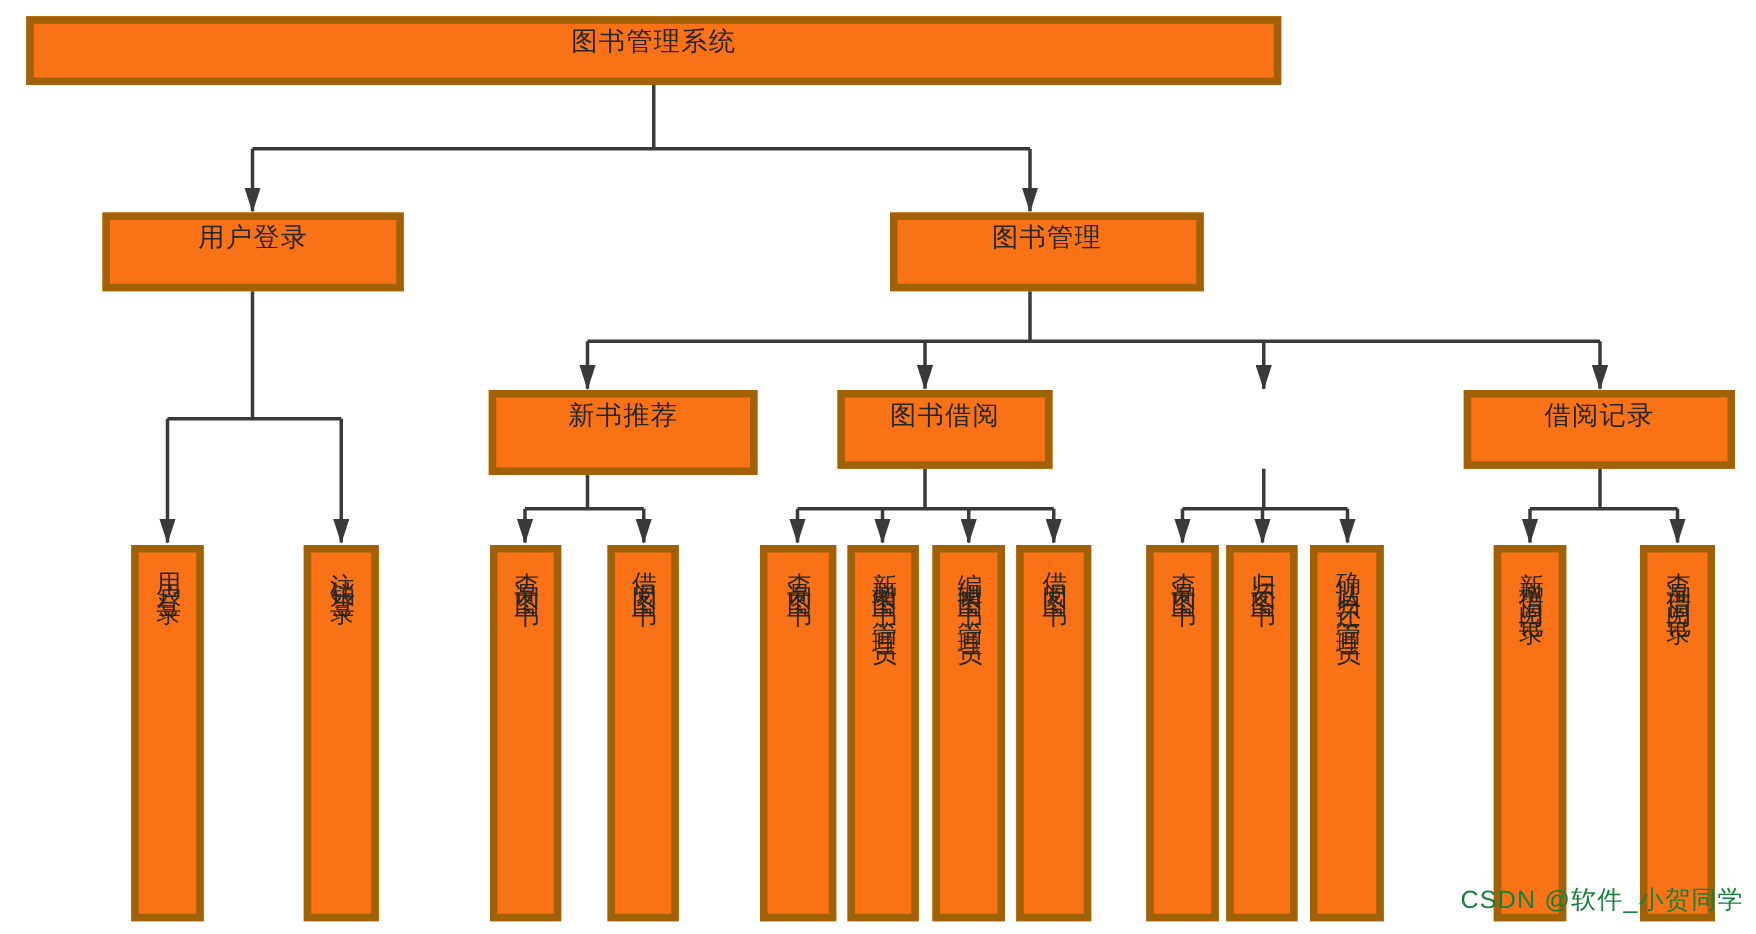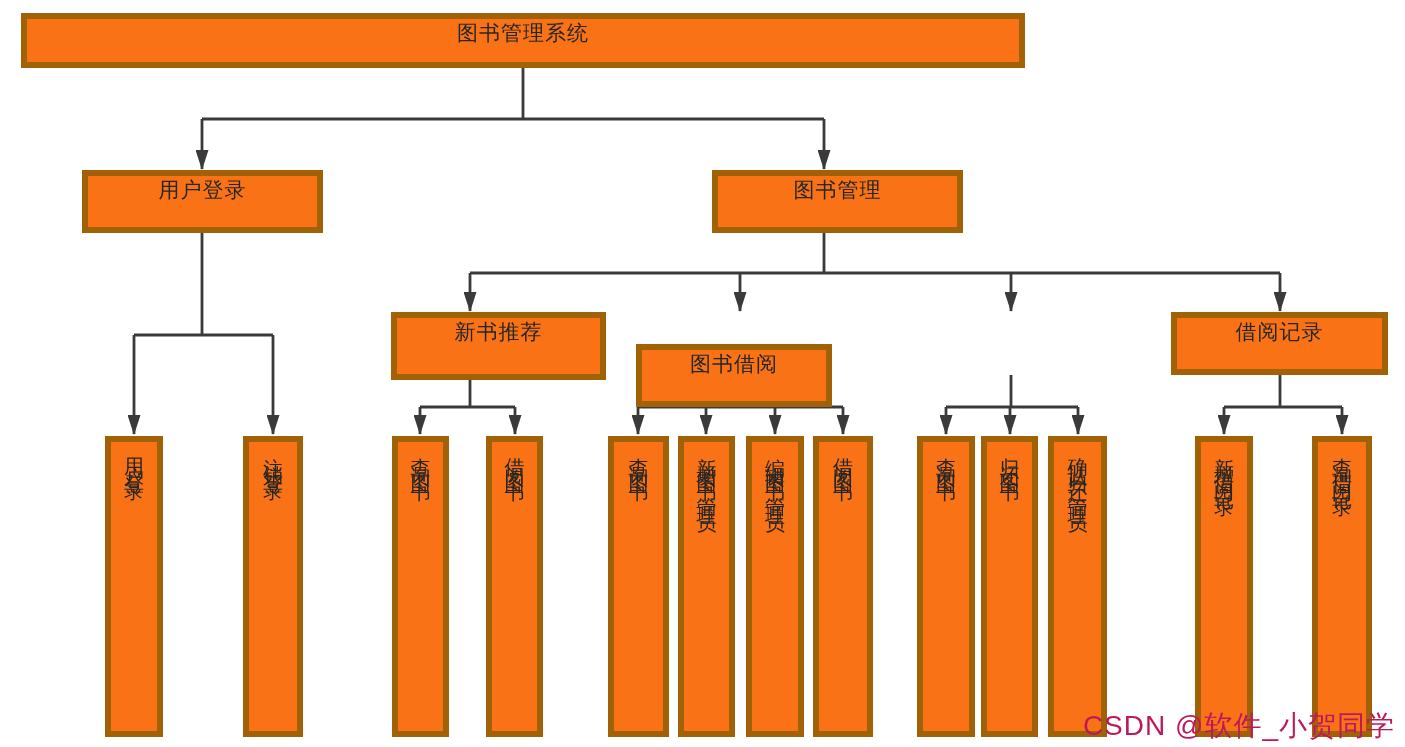--- a/index.html
+++ b/index.html
@@ -13,22 +13,22 @@
     position:absolute;box-sizing:border-box;background:#f97316;
     border:6px solid #a16207;display:flex;align-items:flex-start;justify-content:center;
     color:#262626;z-index:2;
   }
   .hlabel{font-size:21px;letter-spacing:1px;white-space:nowrap;}
   .vlabel{
     writing-mode:vertical-rl;text-orientation:mixed;
     font-size:20px;line-height:1.15;letter-spacing:8px;white-space:nowrap;
   }
   .watermark{
-    position:absolute;z-index:3;right:10px;bottom:2px;
-    font-size:28px;color:#be185d;letter-spacing:1px;white-space:nowrap;
+    position:absolute;z-index:3;right:10px;bottom:14px;
+    font-size:20px;color:#15803d;letter-spacing:1px;white-space:nowrap;
   }
 </style>
 </head>
 <body>
 
 <div class="stage">
 
   <svg class="wires" width="1405" height="747" viewBox="0 0 1405 747">
     <defs>
       <marker id="arrow" viewBox="0 0 20 13" refX="19" refY="6.5" markerWidth="20" markerHeight="13" orient="auto" markerUnits="userSpaceOnUse">
@@ -86,21 +86,21 @@
   <div class="box" style="left:82px;top:170px;width:241px;height:63px;">
     <span class="hlabel">用户登录</span>
   </div>
   <div class="box" style="left:712px;top:170px;width:251px;height:63px;">
     <span class="hlabel">图书管理</span>
   </div>
 
   <div class="box" style="left:363px;top:312px;width:215px;height:68px;margin-left:28px;">
     <span class="hlabel">新书推荐</span>
   </div>
-  <div class="box" style="left:636px;top:312px;width:196px;height:63px;margin-top:32px;">
+  <div class="box" style="left:670px;top:312px;width:172px;height:63px;">
     <span class="hlabel">图书借阅</span>
   </div>
   <div class="box" style="left:1171px;top:312px;width:217px;height:63px;">
     <span class="hlabel">借阅记录</span>
   </div>
 
   <div class="box" style="left:105px;top:436px;width:58px;height:301px;">
     <span class="vlabel">用户登录</span>
   </div>
   <div class="box" style="left:243px;top:436px;width:60px;height:301px;">

